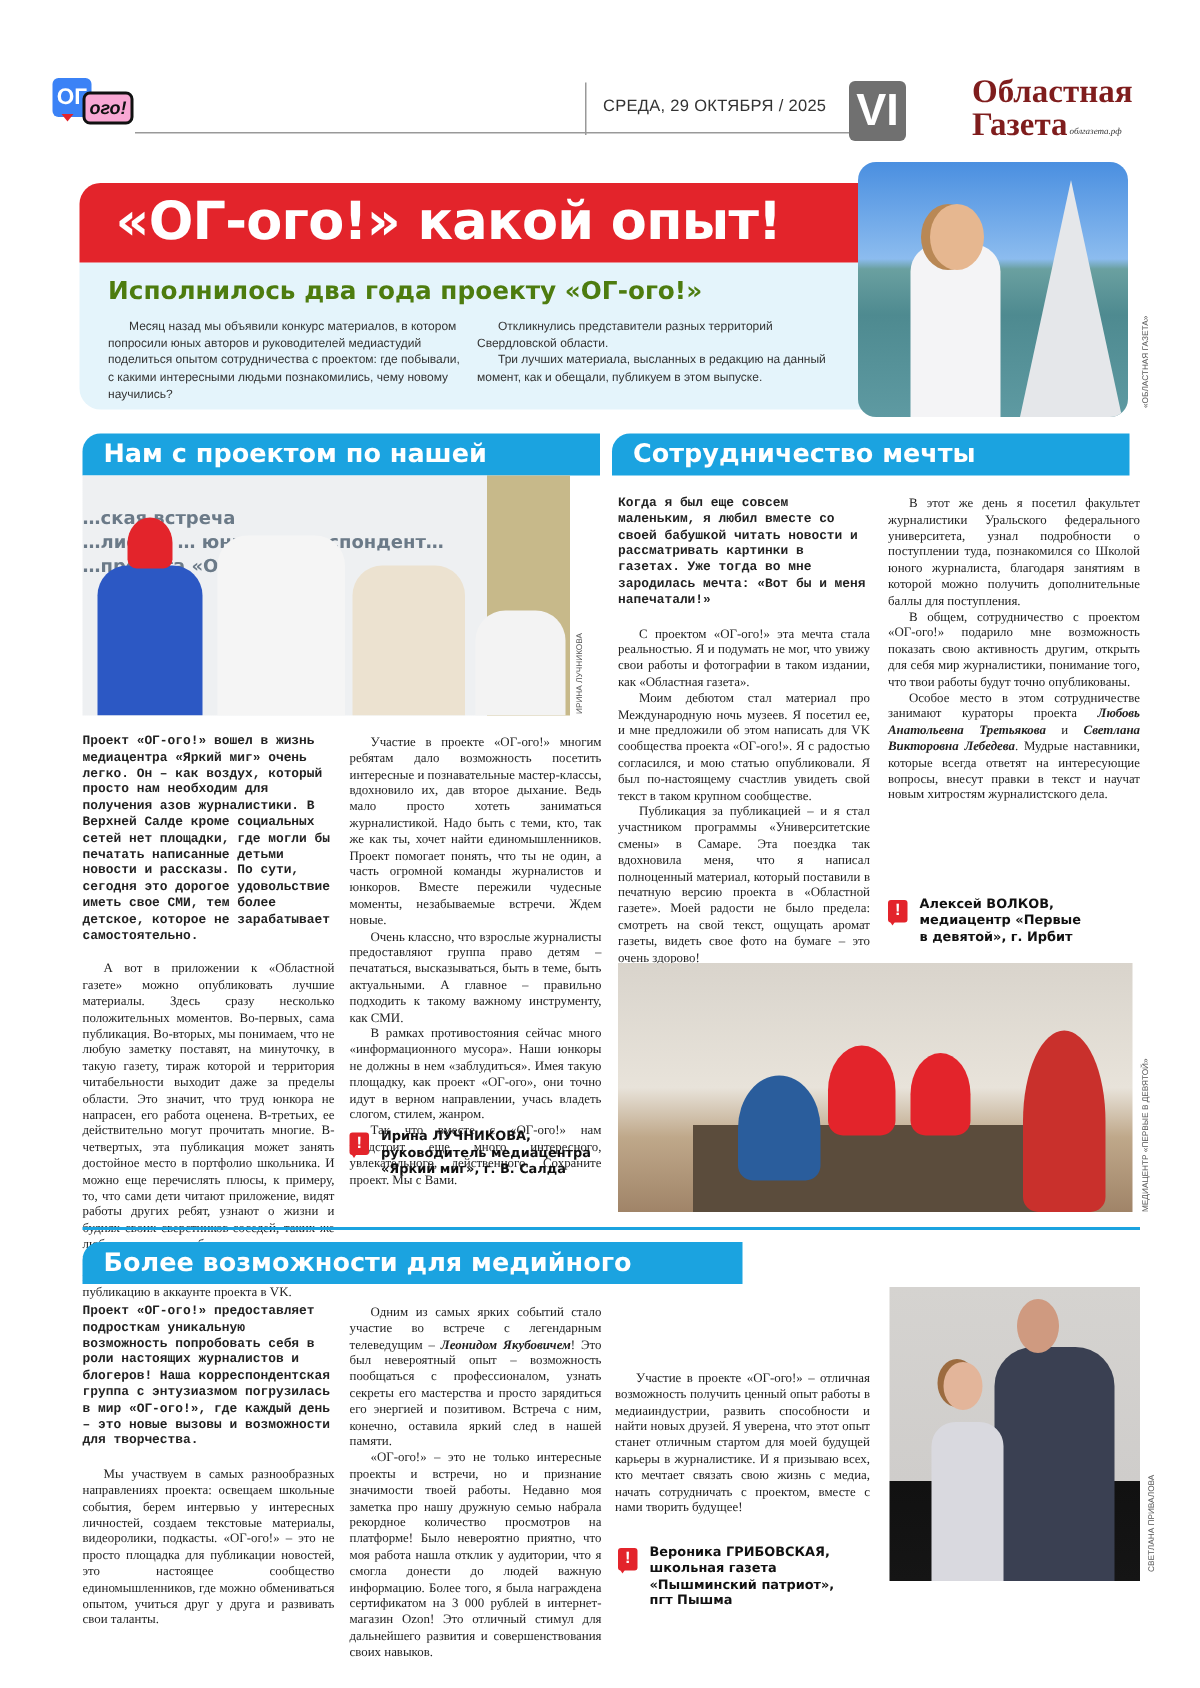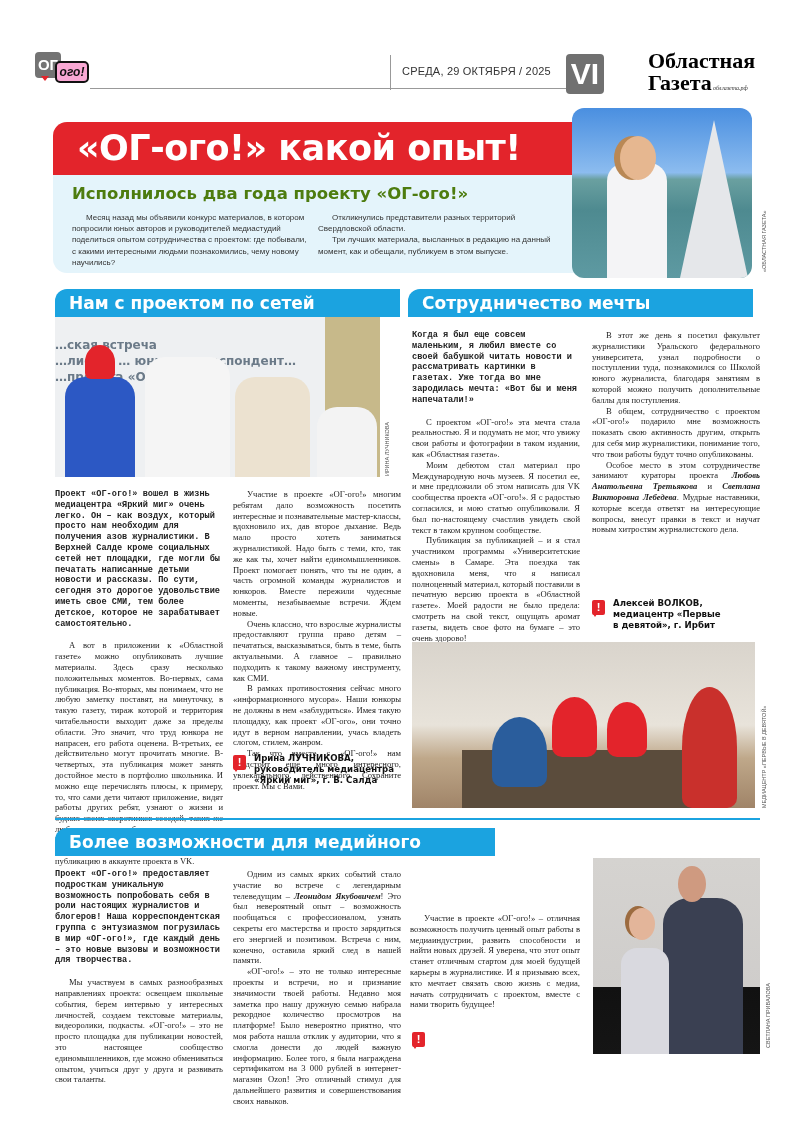--- a/index.html
+++ b/index.html
@@ -2,29 +2,29 @@
 <html><head>
 <meta charset="utf-8">
 <style>
   * { box-sizing: border-box; margin: 0; padding: 0; }
   html, body { width: 800px; height: 1125px; background: #ffffff; overflow: hidden; }
   body { position: relative; font-family: "DejaVu Serif", serif; color: #1a1a1a; }
 
   
   .masthead { position: absolute; left: 0; top: 0; width: 800px; height: 110px; }
   .logo { position: absolute; left: 35px; top: 52px; width: 60px; height: 45px; }
-  .logo .og { position: absolute; left: 0; top: 0; width: 26px; height: 26px; background: #737373; border-radius: 4px; color: #fff; font: bold 15px "Liberation Sans", sans-serif; text-align: center; line-height: 26px; }
+  .logo .og { position: absolute; left: 0; top: 0; width: 26px; height: 26px; background: #3b82f6; border-radius: 4px; color: #fff; font: bold 15px "Liberation Sans", sans-serif; text-align: center; line-height: 26px; }
   .logo .og::after { content: ""; position: absolute; left: 6px; bottom: -7px; border: 4px solid transparent; border-top: 5px solid #e3242b; }
   .logo .ogo { position: absolute; left: 20px; top: 9px; width: 34px; height: 22px; background: #f9a8d4; border: 2px solid #111; border-radius: 5px; font: bold italic 12px "Liberation Sans", sans-serif; text-align: center; line-height: 18px; color: #111; }
   .rule-left { position: absolute; left: 90px; top: 88px; width: 300px; height: 1px; background: #999; }
   .rule-vert { position: absolute; left: 390px; top: 55px; width: 1px; height: 35px; background: #999; }
   .rule-right { position: absolute; left: 390px; top: 88px; width: 180px; height: 1px; background: #999; }
   .date { position: absolute; left: 402px; top: 65px; font: 11px "Liberation Sans", sans-serif; color: #333; letter-spacing: 0.2px; }
   .page-num { position: absolute; left: 566px; top: 54px; width: 38px; height: 40px; background: #707070; border-radius: 4px; color: #fff; font: bold 30px "Liberation Sans", sans-serif; text-align: center; line-height: 40px; }
-  .paper-name { position: absolute; left: 648px; top: 50px; font: bold 22px "Liberation Serif", serif; line-height: 22px; color: #000000; }
+  .paper-name { position: absolute; left: 648px; top: 50px; font: bold 22px "Liberation Serif", serif; line-height: 22px; color: #7f1d1d; }
   .paper-url { position: absolute; left: 713px; top: 85px; font: italic 6px "Liberation Serif", serif; color: #333; }
 
   
   .hero-bg { position: absolute; left: 53px; top: 175px; width: 525px; height: 98px; background: #e4f4fb; border-radius: 0 0 0 14px; }
   .hero-title { position: absolute; left: 53px; top: 122px; width: 520px; height: 53px; background: #e3242b; border-radius: 14px 0 0 0; color: #fff; font: bold 35px "DejaVu Sans", sans-serif; padding-left: 24px; line-height: 53px; letter-spacing: -0.5px; }
   .hero-subtitle { position: absolute; left: 72px; top: 184px; font: bold 16.5px "DejaVu Sans", sans-serif; color: #4d7c0f; }
   .hero-p { position: absolute; font: 8px "Liberation Sans", sans-serif; line-height: 11.2px; color: #333; text-indent: 14px; }
   .hero-p1 { left: 72px; top: 212px; width: 240px; }
   .hero-p2 { left: 318px; top: 212px; width: 242px; }
   .hero-photo { position: absolute; left: 572px; top: 108px; width: 180px; height: 170px; border-radius: 12px; overflow: hidden;
@@ -113,21 +113,21 @@
   </div>
   <div class="hero-photo">
     <div class="girl"></div>
     <div class="girl-head"></div>
     <div class="sail"></div>
   </div>
   <div class="credit-vert credit-hero">«ОБЛАСТНАЯ ГАЗЕТА»</div>
 </section>
 
 <article>
-  <h3 class="sec-head sec1">Нам с проектом по сетей</h3>
+  <h3 class="sec-head sec1">Нам с проектом по нашей</h3>
   <div class="photo1">
     <div class="banner">
       <div>…ская встреча</div>
       <div>…листов … юных корреспондент…</div>
       <div>…проекта «ОГ-ого…</div>
     </div>
     <div class="p1-person" style="left:10px;width:70px;height:100px;background:#2c58c4;"></div>
     <div class="p1-person" style="left:30px;top:28px;width:30px;height:34px;background:#e3242b;border-radius:50% 50% 6px 6px;bottom:auto;"></div>
     <div class="p1-person" style="left:90px;width:85px;height:120px;background:#f5f5f5;"></div>
     <div class="p1-person" style="left:180px;width:75px;height:100px;background:#ece2d0;"></div>
@@ -199,20 +199,26 @@
     <p><span>Одним из самых ярких событий стало участие во встрече с легендарным телеведущим – </span><b><i>Леонидом Якубовичем</i></b><span>! Это был невероятный опыт – возможность пообщаться с профессионалом, узнать секреты его мастерства и просто зарядиться его энергией и позитивом. Встреча с ним, конечно, оставила яркий след в нашей памяти.</span></p>
     <p>«ОГ-ого!» – это не только интересные проекты и встречи, но и признание значимости твоей работы. Недавно моя заметка про нашу дружную семью набрала рекордное количество просмотров на платформе! Было невероятно приятно, что моя работа нашла отклик у аудитории, что я смогла донести до людей важную информацию. Более того, я была награждена сертификатом на 3 000 рублей в интернет-магазин Ozon! Это отличный стимул для дальнейшего развития и совершенствования своих навыков.</p>
   </div>
   <div class="col col7" style="top:980px;">
   </div>
   <div class="col col7" style="top:869px;">
     <p style="margin-top:44px;">Участие в проекте «ОГ-ого!» – отличная возможность получить ценный опыт работы в медиаиндустрии, развить способности и найти новых друзей. Я уверена, что этот опыт станет отличным стартом для моей будущей карьеры в журналистике. И я призываю всех, кто мечтает связать свою жизнь с медиа, начать сотрудничать с проектом, вместе с нами творить будущее!</p>
   </div>
   <div class="sig sig3">
     <div class="sig-icon">!</div>
+    <div class="sig-text">
+      <div>Вероника ГРИБОВСКАЯ,</div>
+      <div>школьная газета</div>
+      <div>«Пышминский патриот»,</div>
+      <div>пгт Пышма</div>
+    </div>
   </div>
   <div class="photo3">
     <div class="man"></div>
     <div class="man-head"></div>
     <div class="girl"></div>
     <div class="girl-head"></div>
   </div>
   <div class="credit-vert credit-p3">СВЕТЛАНА ПРИВАЛОВА</div>
 </article>
 

